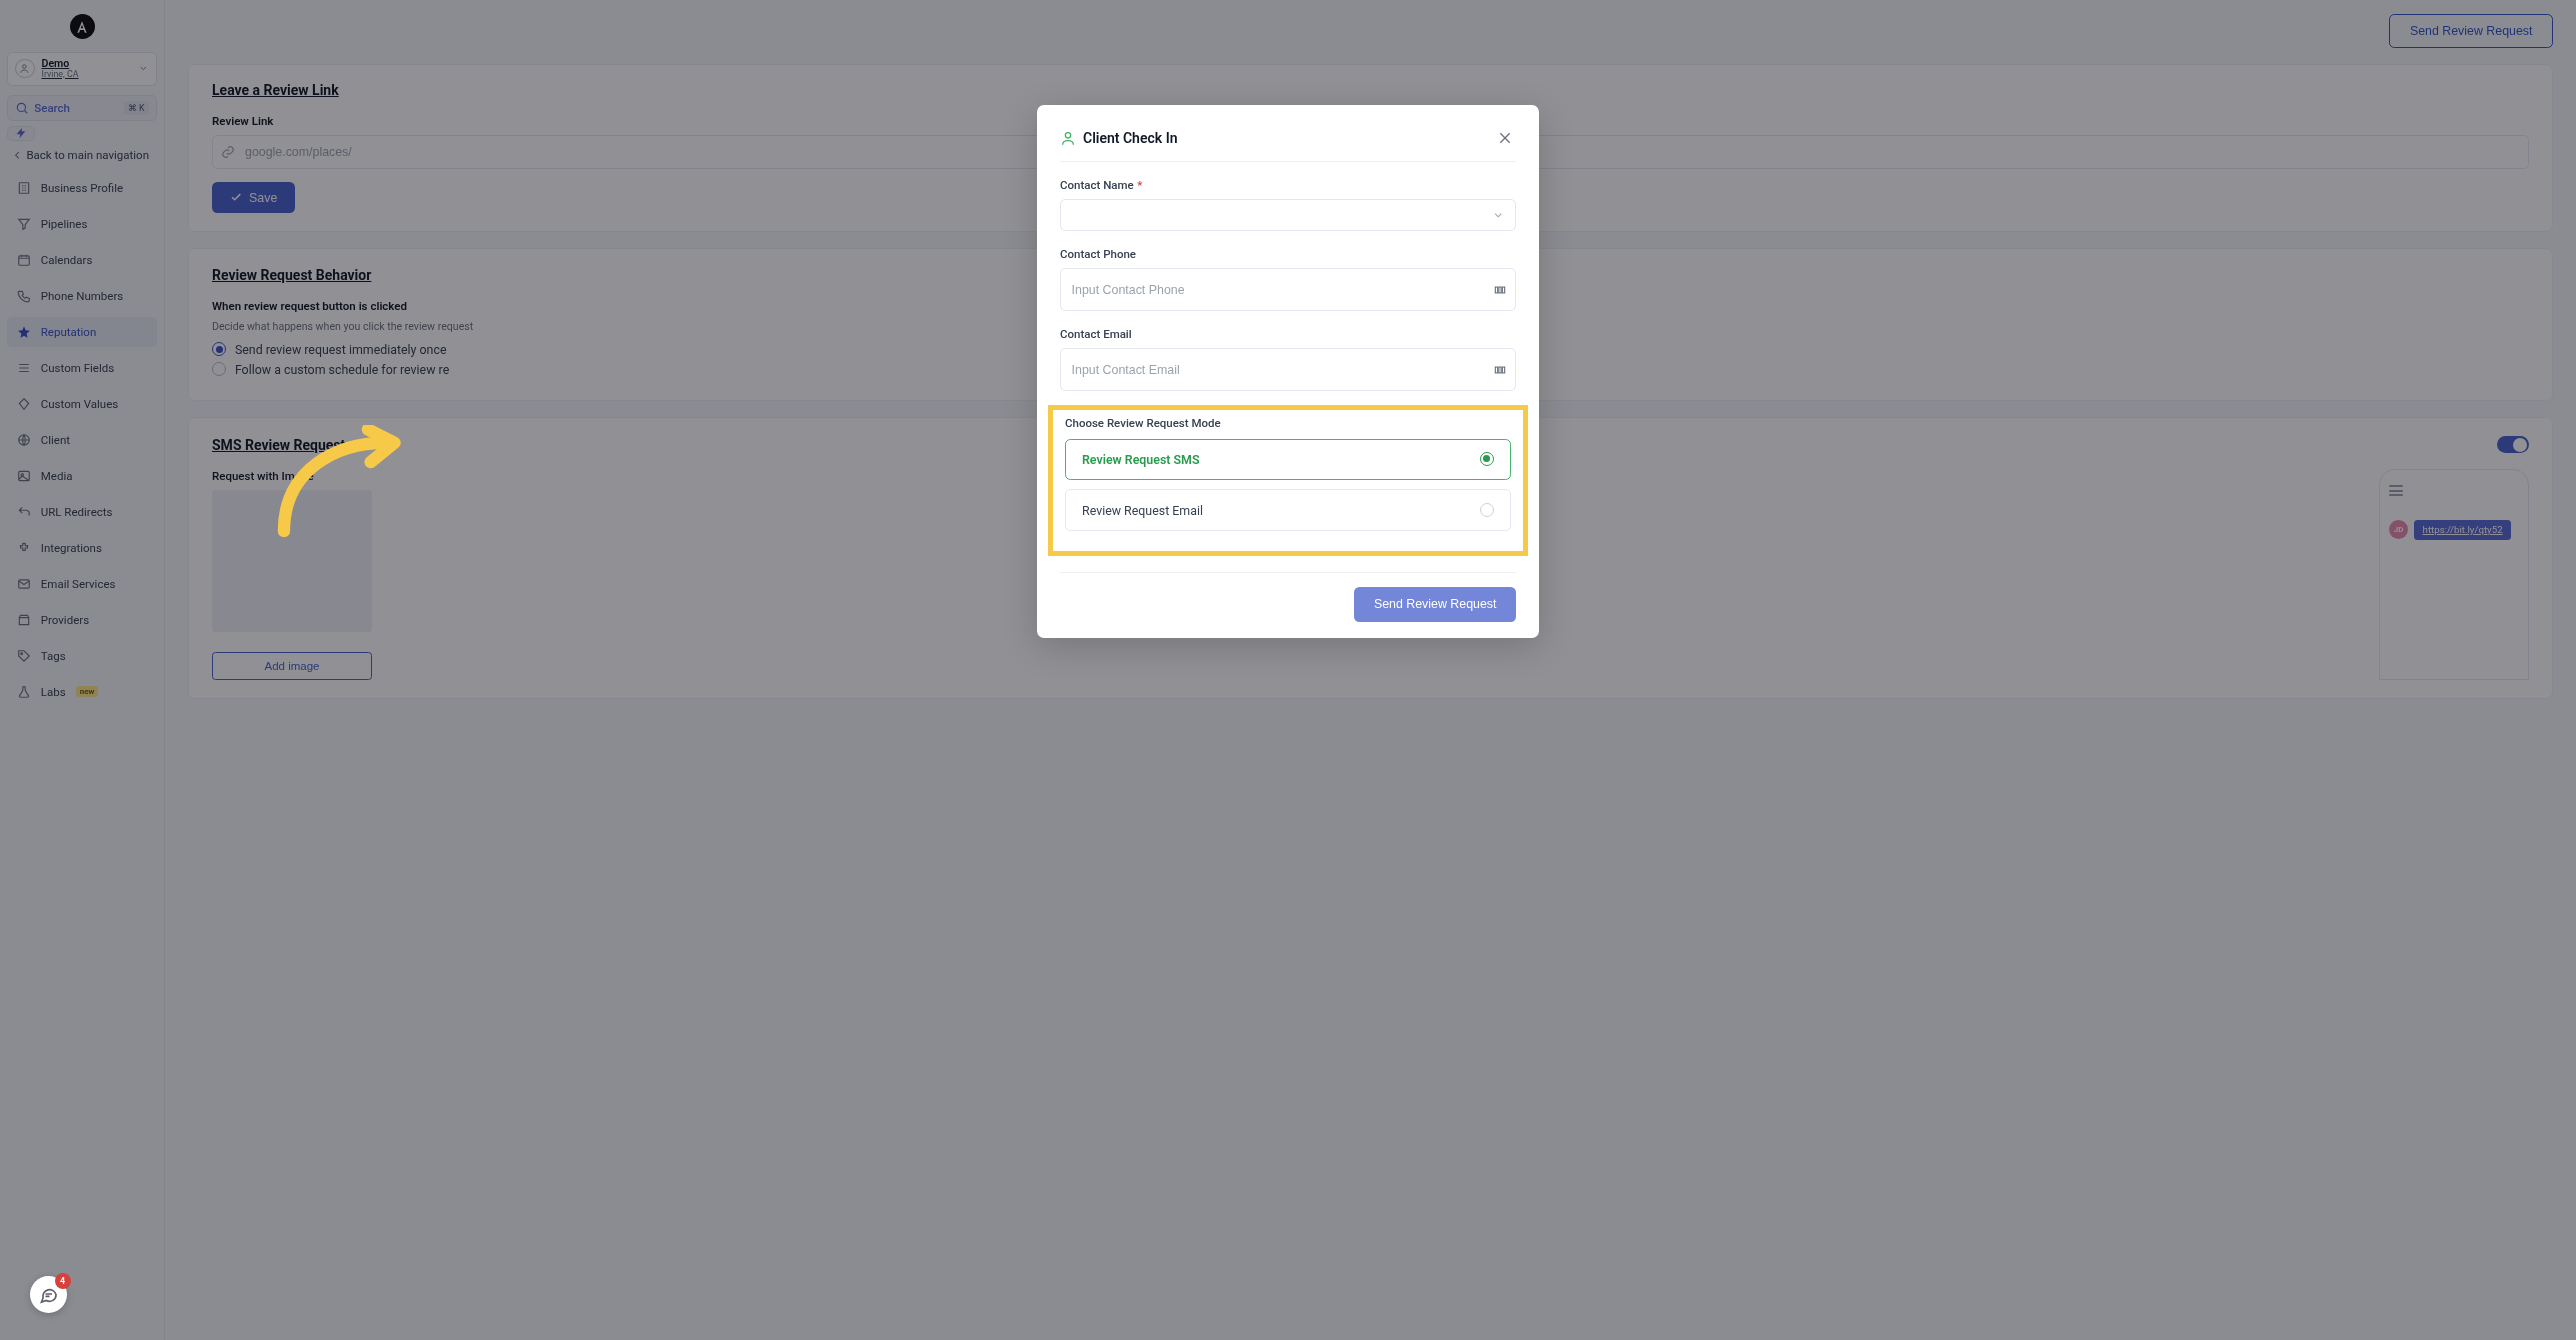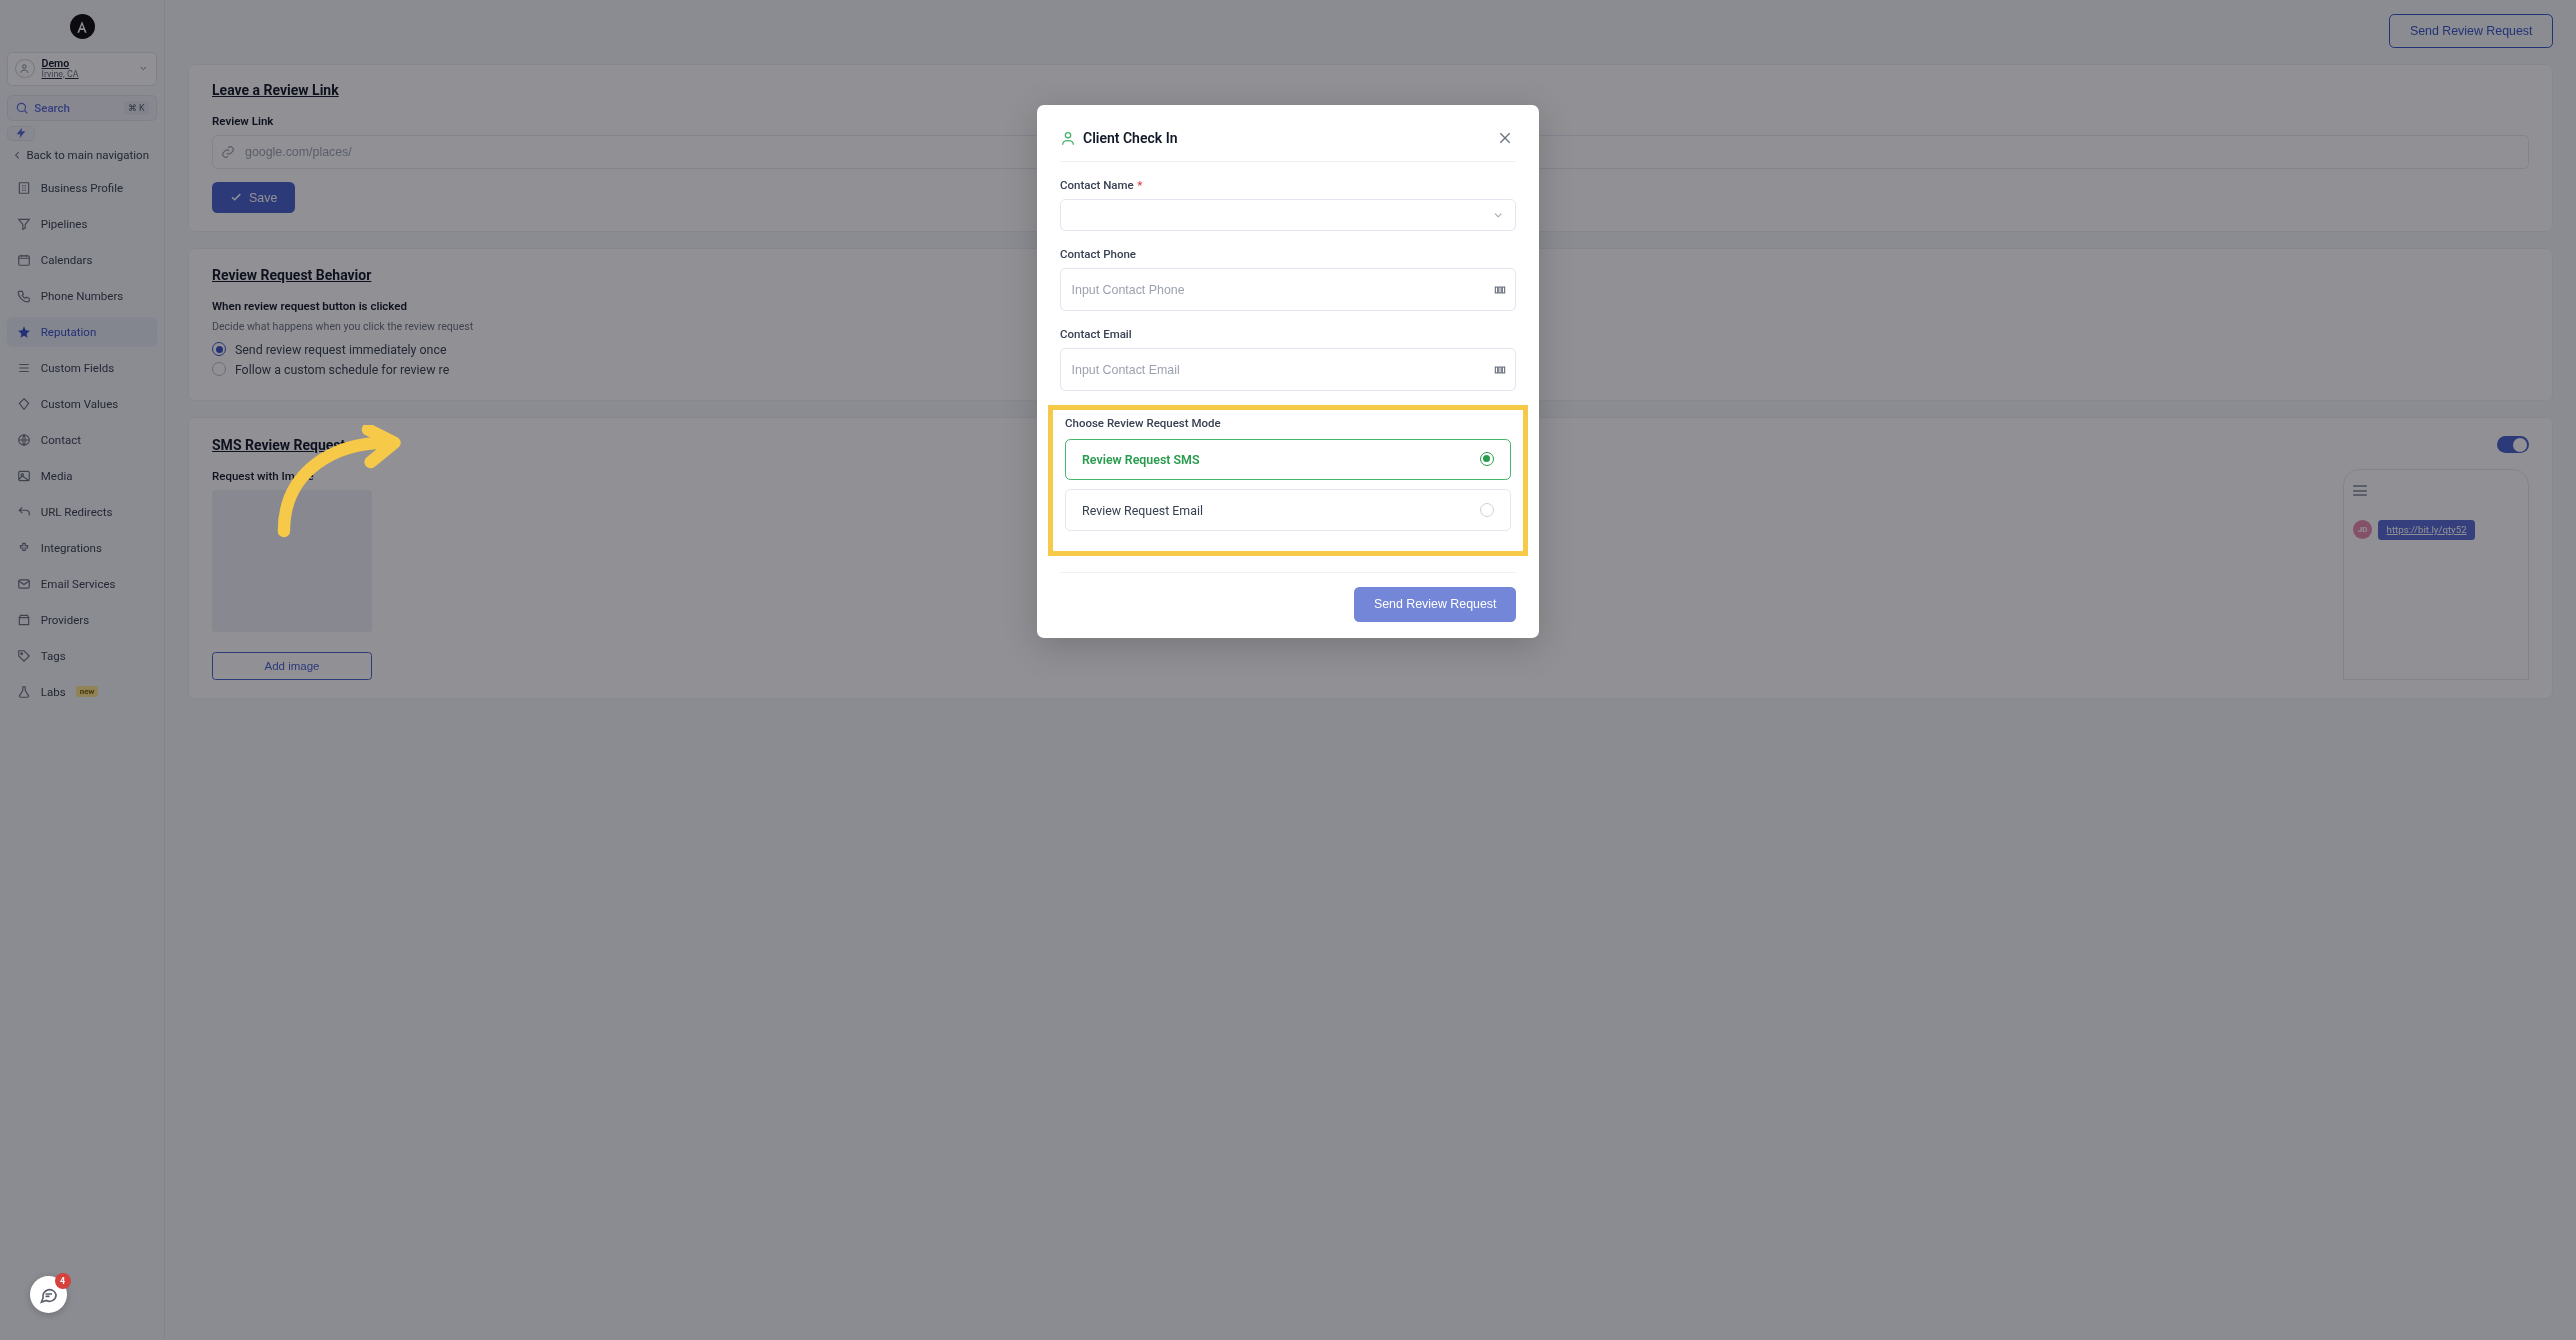--- a/index.html
+++ b/index.html
@@ -78,21 +78,21 @@
   width:32px; height:17.7px; border-radius:885px; background:#4961cc;
   position:relative; display:inline-flex; align-items:center;
 }
 .toggle::after { content:""; position:absolute; right:1.8px; width:14px; height:14px; border-radius:50%; background:#fff; display:flex; align-items:center; justify-content:center;}
 .toggle-check { position:absolute; right:4.4px; top:3.5px; width:8.9px; height:8.9px; }
 
 .sms-body { display:flex; gap:35px; margin-top:16px;}
 .sms-left { flex:0 0 266px; }
 .image-drop { width:160px; height:142px; background:#eef0f6; border-radius:3.5px; margin-top:7px; display:flex; align-items:flex-end; justify-content:center;}
 .add-img { width:160px; border:0.9px solid #4961cc; color:#4961cc; background:#fff; border-radius:3.5px; padding:7px; font-size:11.5px; cursor:pointer; margin-top:20px;}
-.phone-preview { width:186px; background:#fff; border:0.9px solid #e3e6ef; border-radius:16px 16px 0 0; padding:12.4px 8.9px 35px; margin-left:auto;}
+.phone-preview { width:150px; background:#fff; border:0.9px solid #e3e6ef; border-radius:16px 16px 0 0; padding:12.4px 8.9px 35px; margin-left:auto;}
 .phone-top { height:16px; display:flex; align-items:center;}
 .hamb { width:14px; height:10.6px; display:flex; flex-direction:column; justify-content:space-between;}
 .hamb span { height:1.8px; background:#9ca3af; border-radius:0.9px;}
 .phone-msg-row { display:flex; align-items:center; gap:5.3px; margin-top:21px;}
 .avatar-jd { width:19.5px; height:19.5px; border-radius:50%; background:#e78bb0; color:#fff; font-size:8px; font-weight:700; display:flex; align-items:center; justify-content:center;}
 .link-bubble { background:#5a6bd6; color:#fff; font-size:9.7px; padding:4.4px 8.9px; border-radius:3.5px; text-decoration:underline;}
 
 .scrim { position:absolute; inset:0; background:rgba(10,12,20,0.45); }
 
 .modal {
@@ -244,21 +244,21 @@
           </span>
         <span>Custom Values</span>
       </div>
       <div class="nav-item">
         <span class="nav-icon">
             <svg width="14" height="14" viewBox="0 0 24 24" fill="none" stroke="currentColor" stroke-width="2">
               <circle cx="12" cy="12" r="9"></circle>
               <path d="M3 12h18M12 3c3 3 3 15 0 18M12 3c-3 3-3 15 0 18"></path>
             </svg>
           </span>
-        <span>Contact</span>
+        <span>Client</span>
       </div>
       <div class="nav-item">
         <span class="nav-icon">
             <svg width="14" height="14" viewBox="0 0 24 24" fill="none" stroke="currentColor" stroke-width="2">
               <rect x="3" y="4" width="18" height="16" rx="2"></rect>
               <circle cx="9" cy="10" r="2"></circle>
               <path d="M3 18l6-6 12 8"></path>
             </svg>
           </span>
         <span>Media</span>

